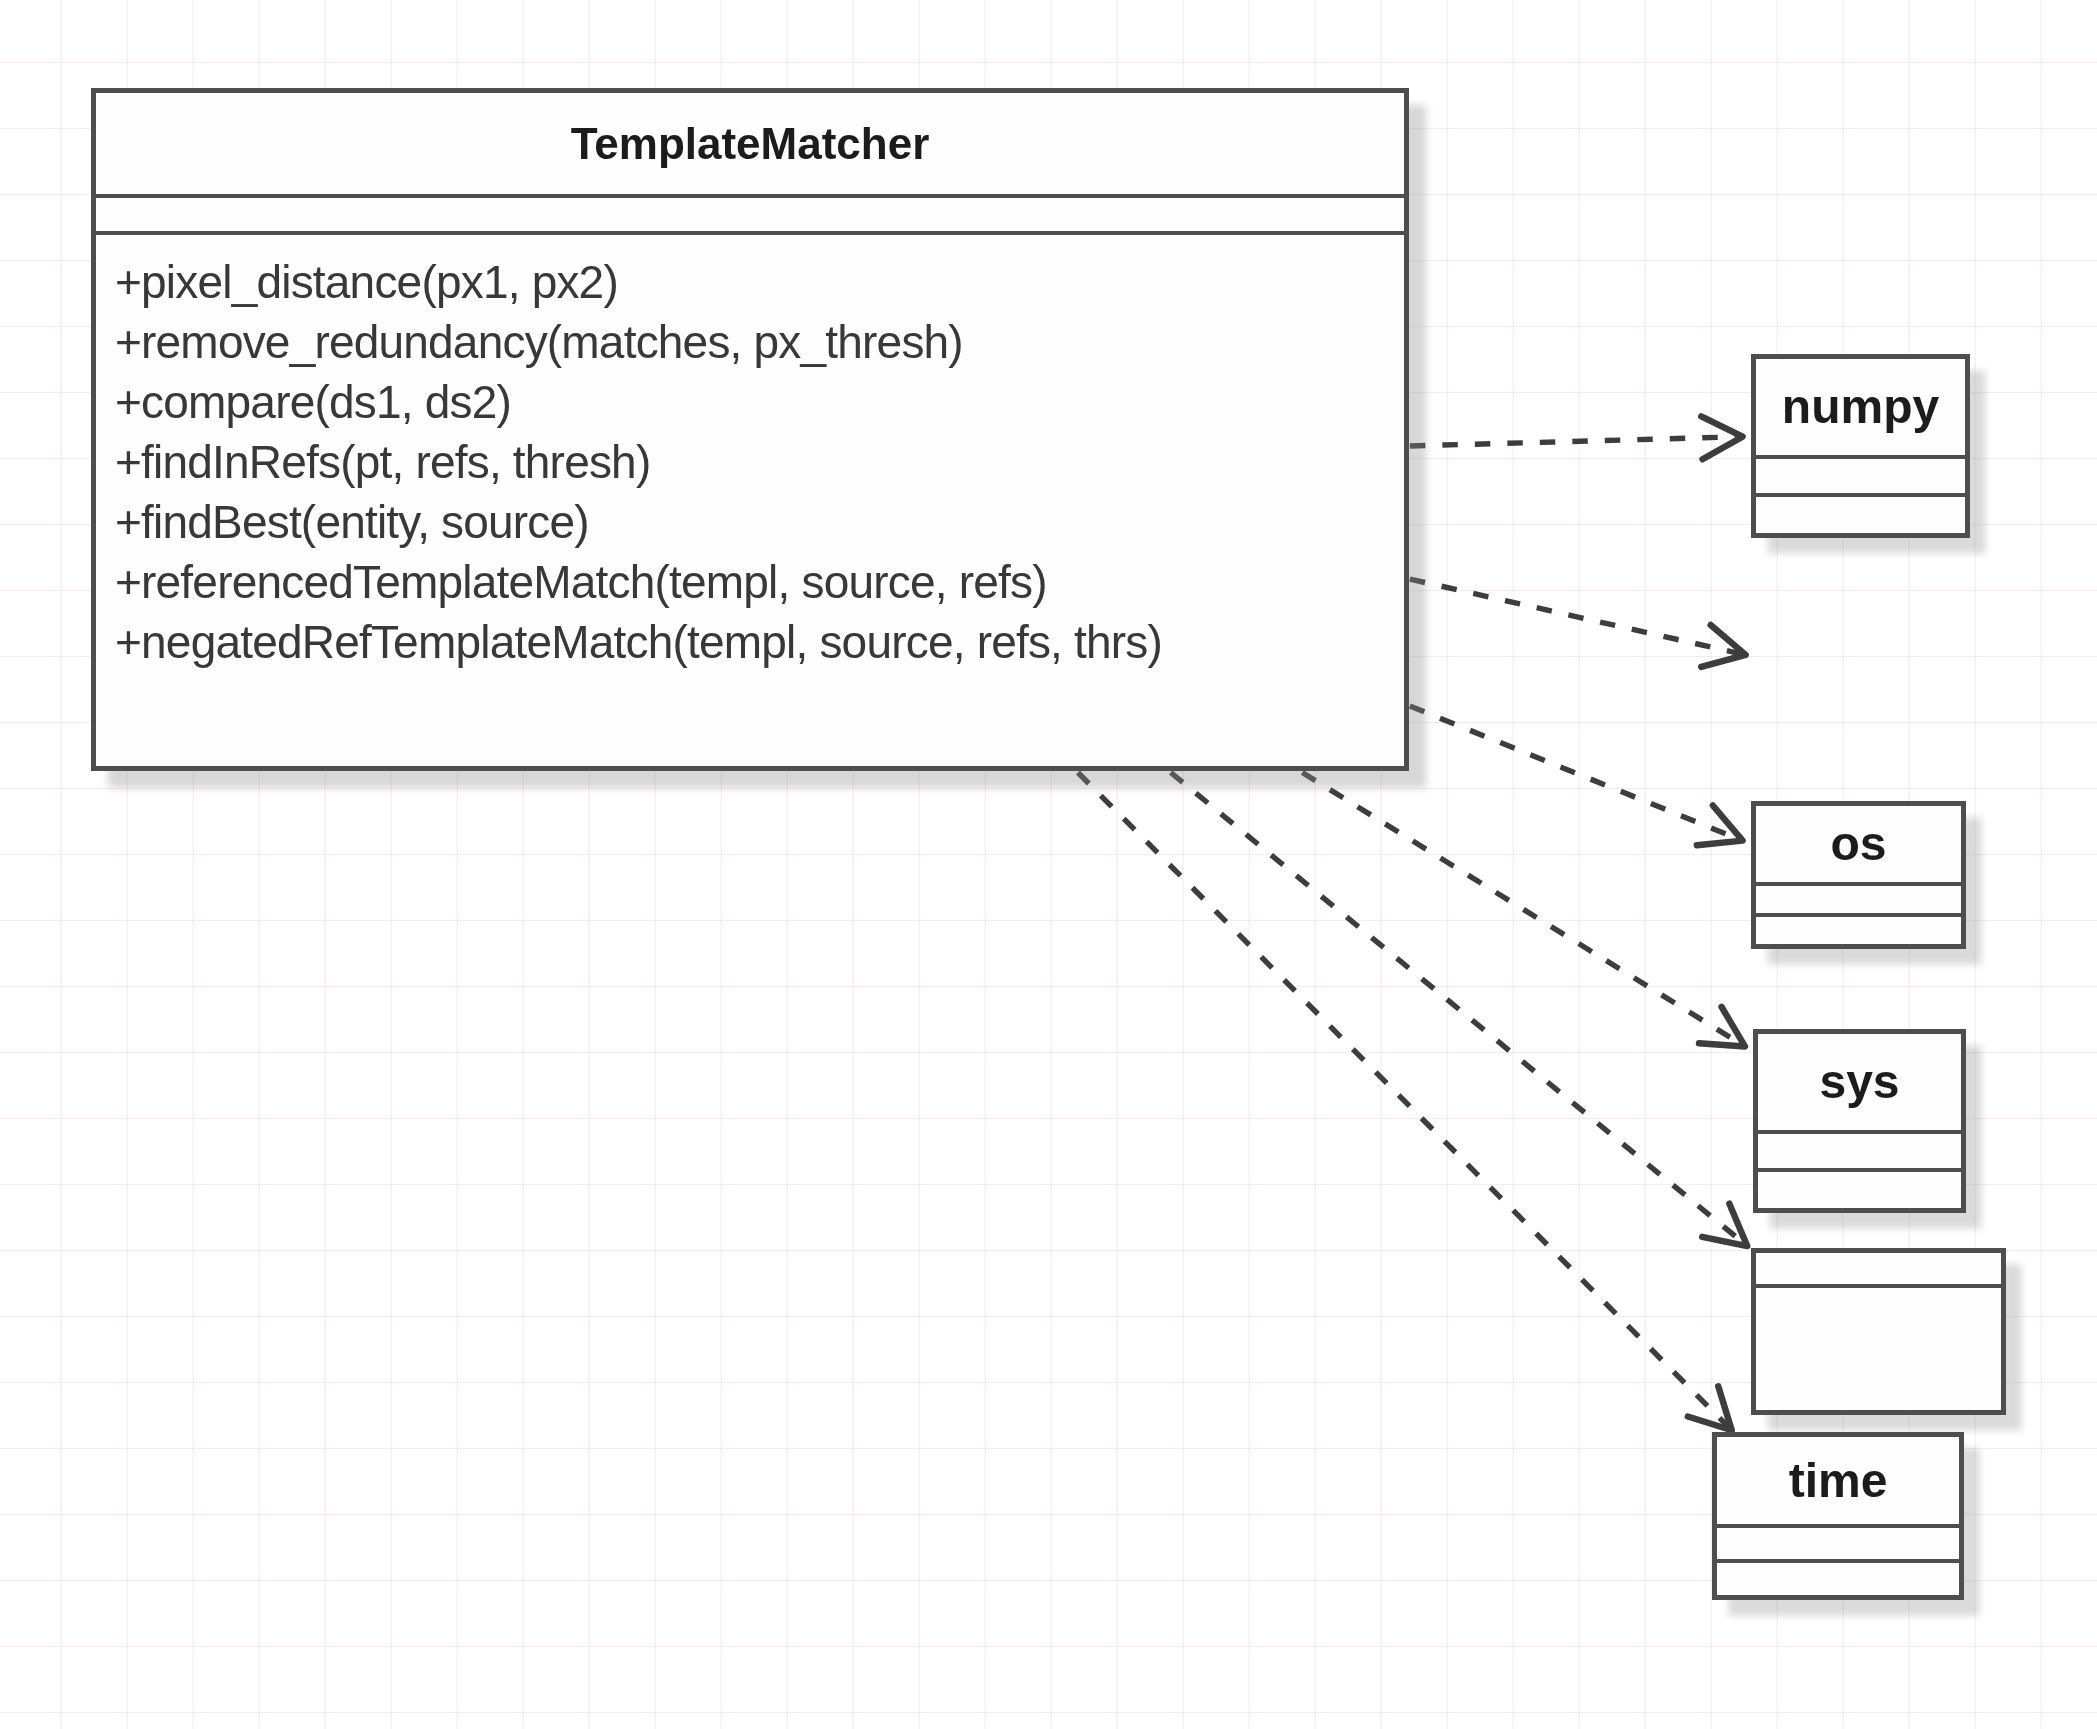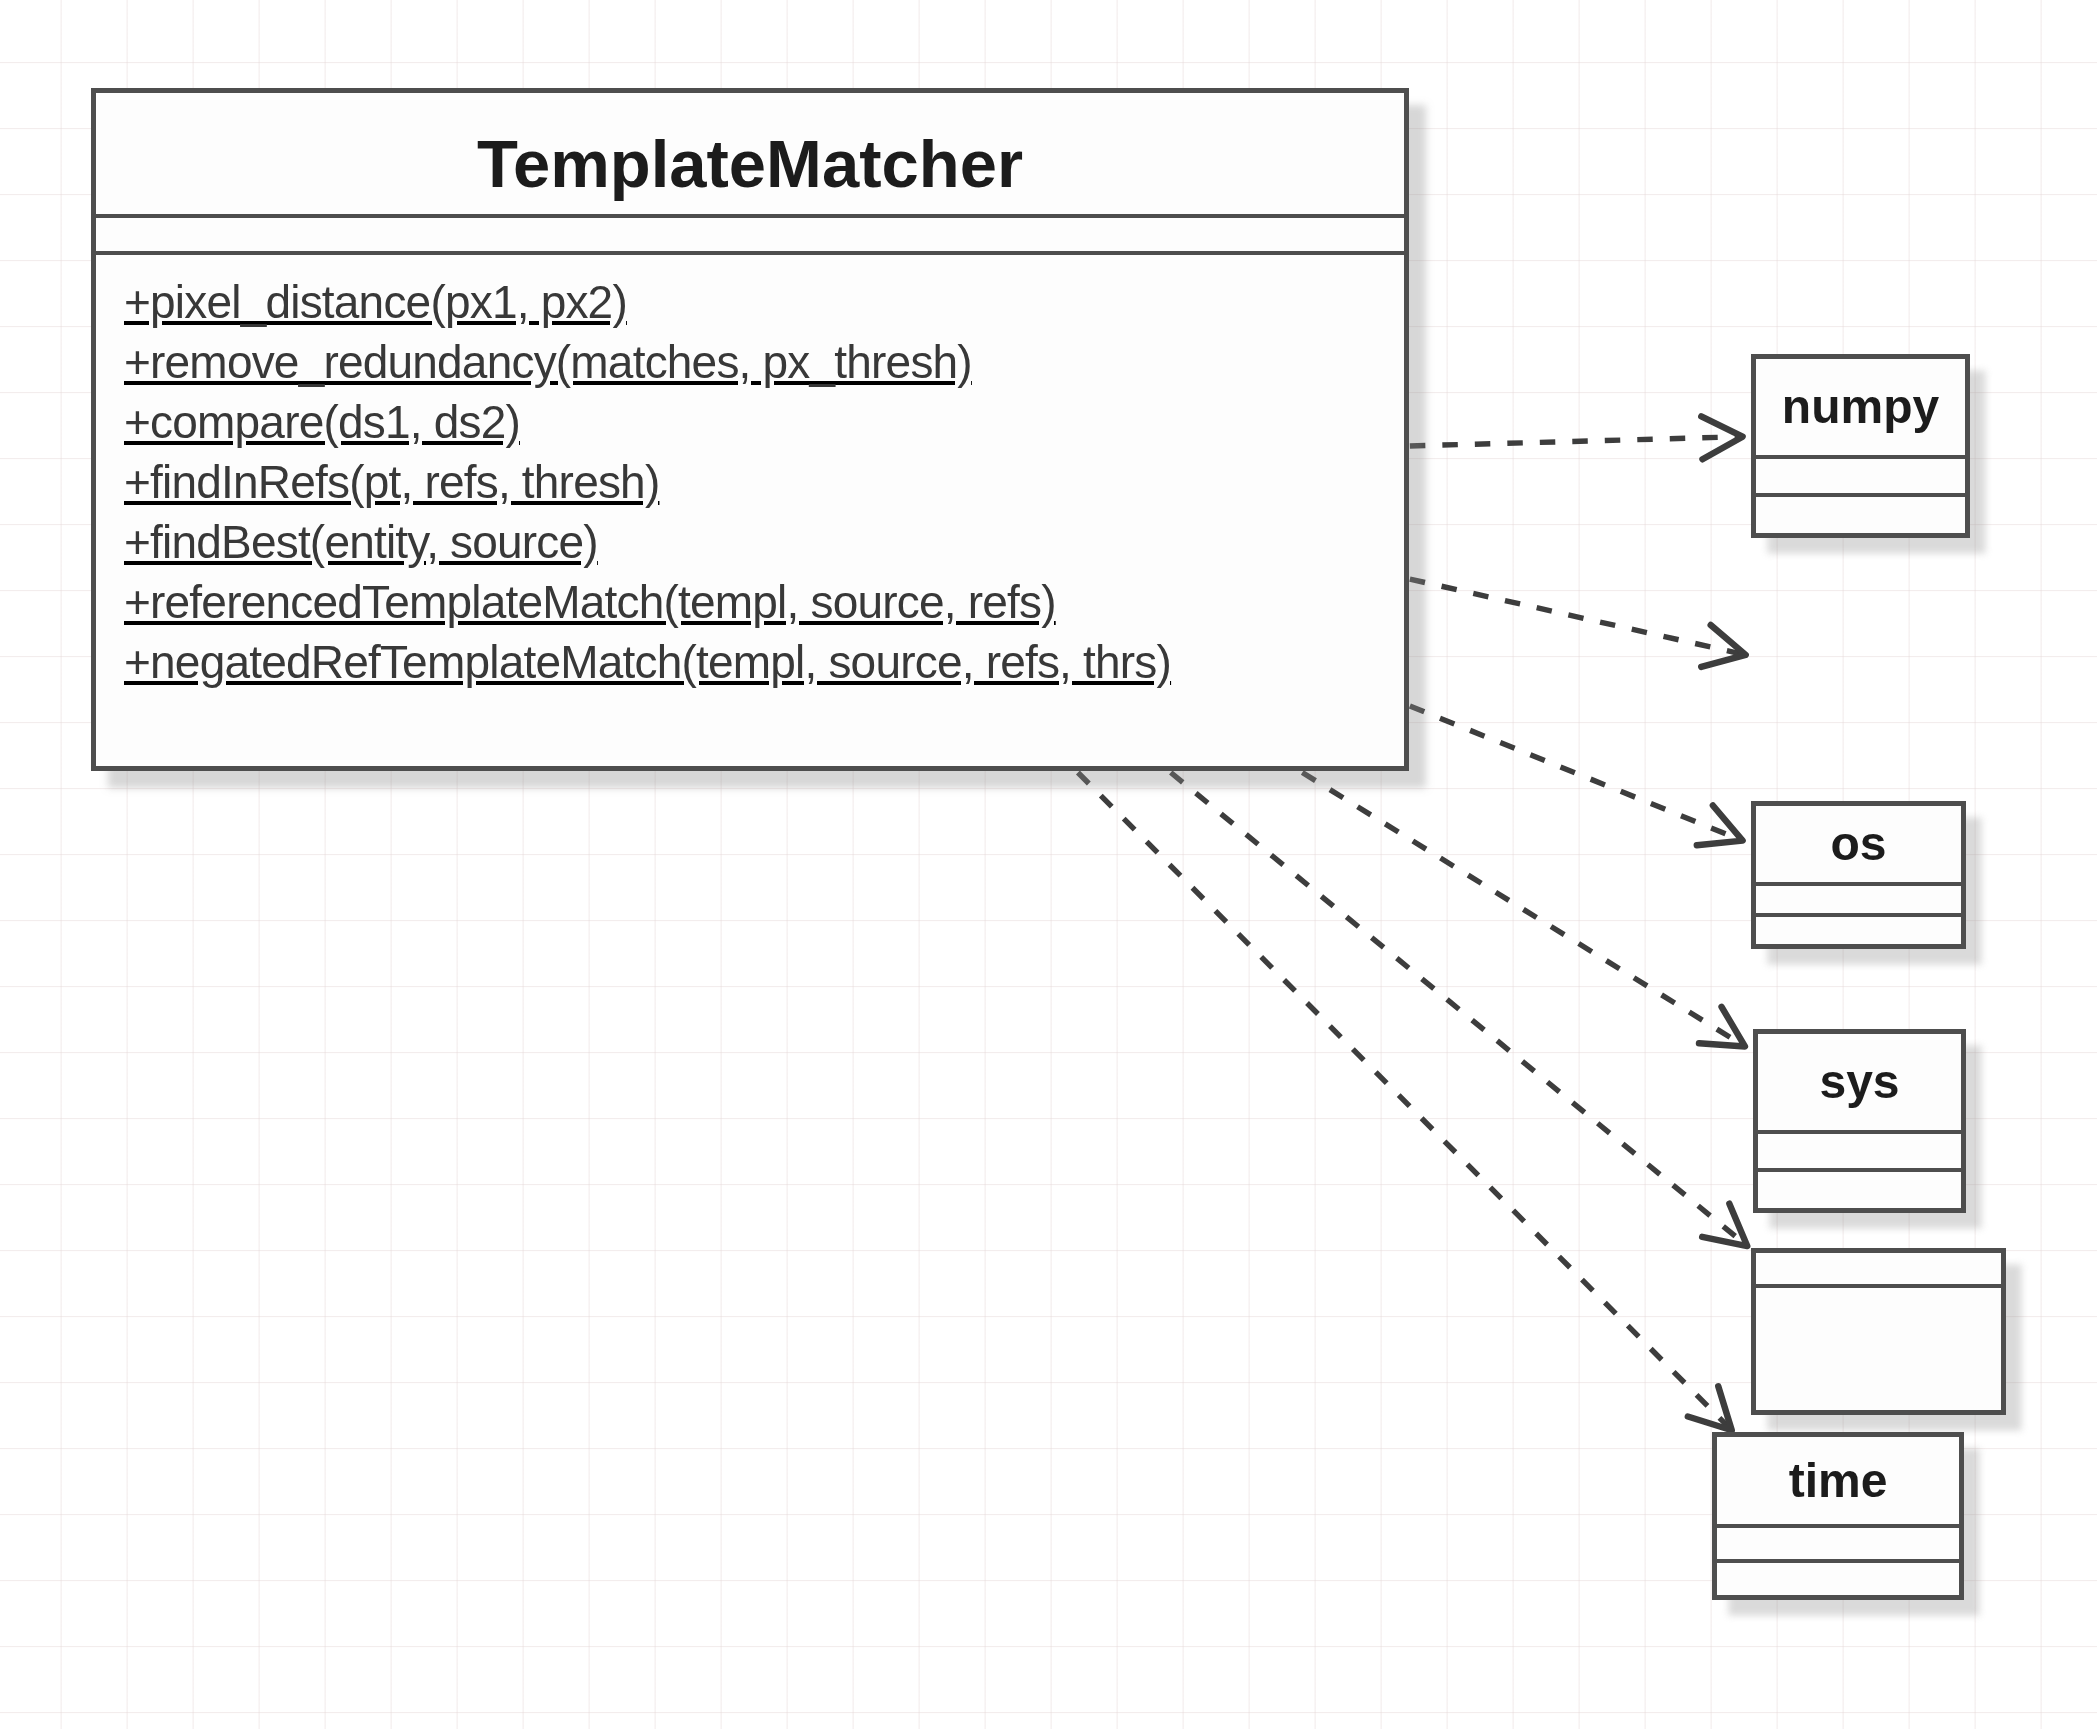--- a/index.html
+++ b/index.html
@@ -27,33 +27,31 @@
     background: #fdfdfd;
     border: 5.4px solid #4e4e4e;
     box-shadow: 17px 17px 7.7px rgba(140,140,140,0.35);
     display: flex;
     flex-direction: column;
   }
   .main-box { left: 91px; top: 88px; width: 1318px; height: 683px; }
   .main-title {
     flex: 0 0 101px;
     display: flex; align-items: center; justify-content: center;
-    font-size: 67px; font-weight: bold; color: #1c1c1c;
+    font-size: 44px; font-weight: bold; color: #1c1c1c;
     border-bottom: 4.6px solid #4e4e4e;
-    margin-top: 20px;
   }
   .main-attrs {
     flex: 0 0 33px;
     border-bottom: 4.6px solid #4e4e4e;
   }
   .main-methods {
     flex: 1 1 auto;
-    padding: 17px 0 0 28px;
+    padding: 17px 0 0 19px;
     overflow: hidden;
-    text-decoration: underline;
   }
   .method-row {
     font-size: 46px;
     line-height: 60px;
     color: #383838;
     white-space: nowrap;
     letter-spacing: -0.8px;
   }
 
   

